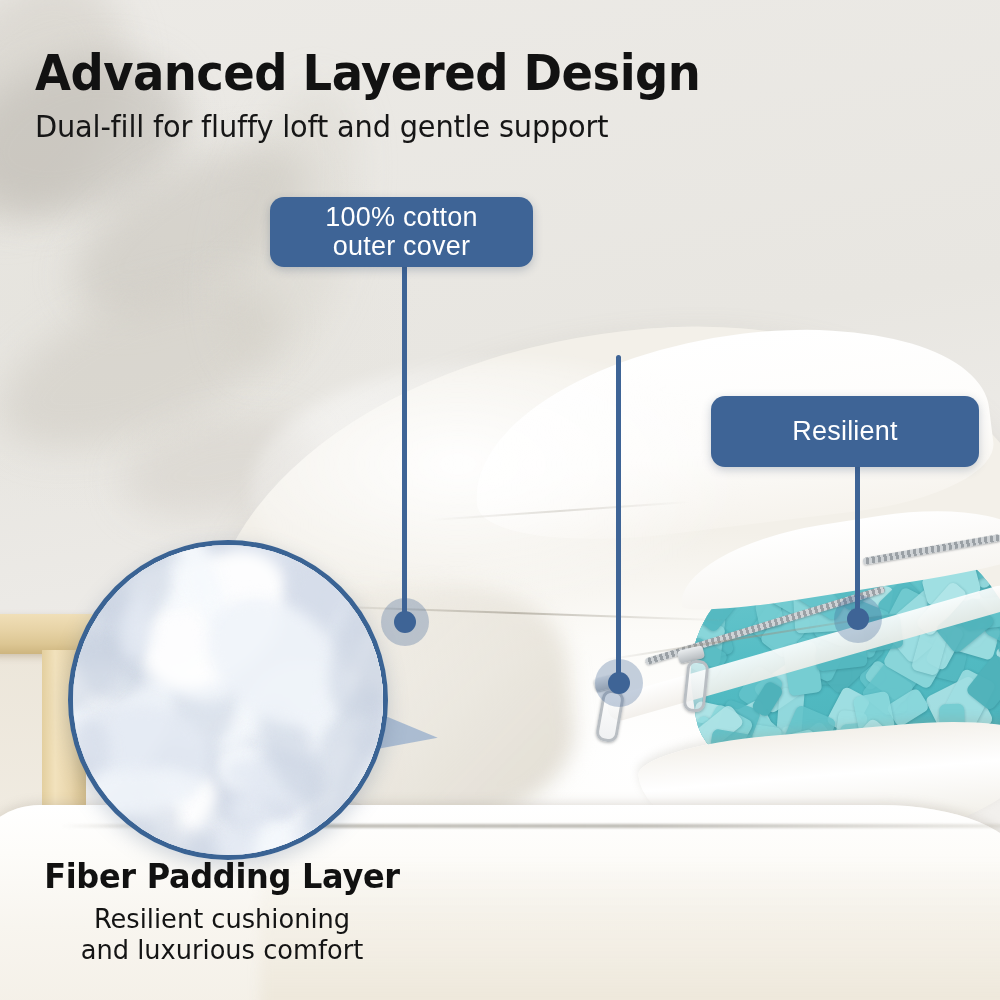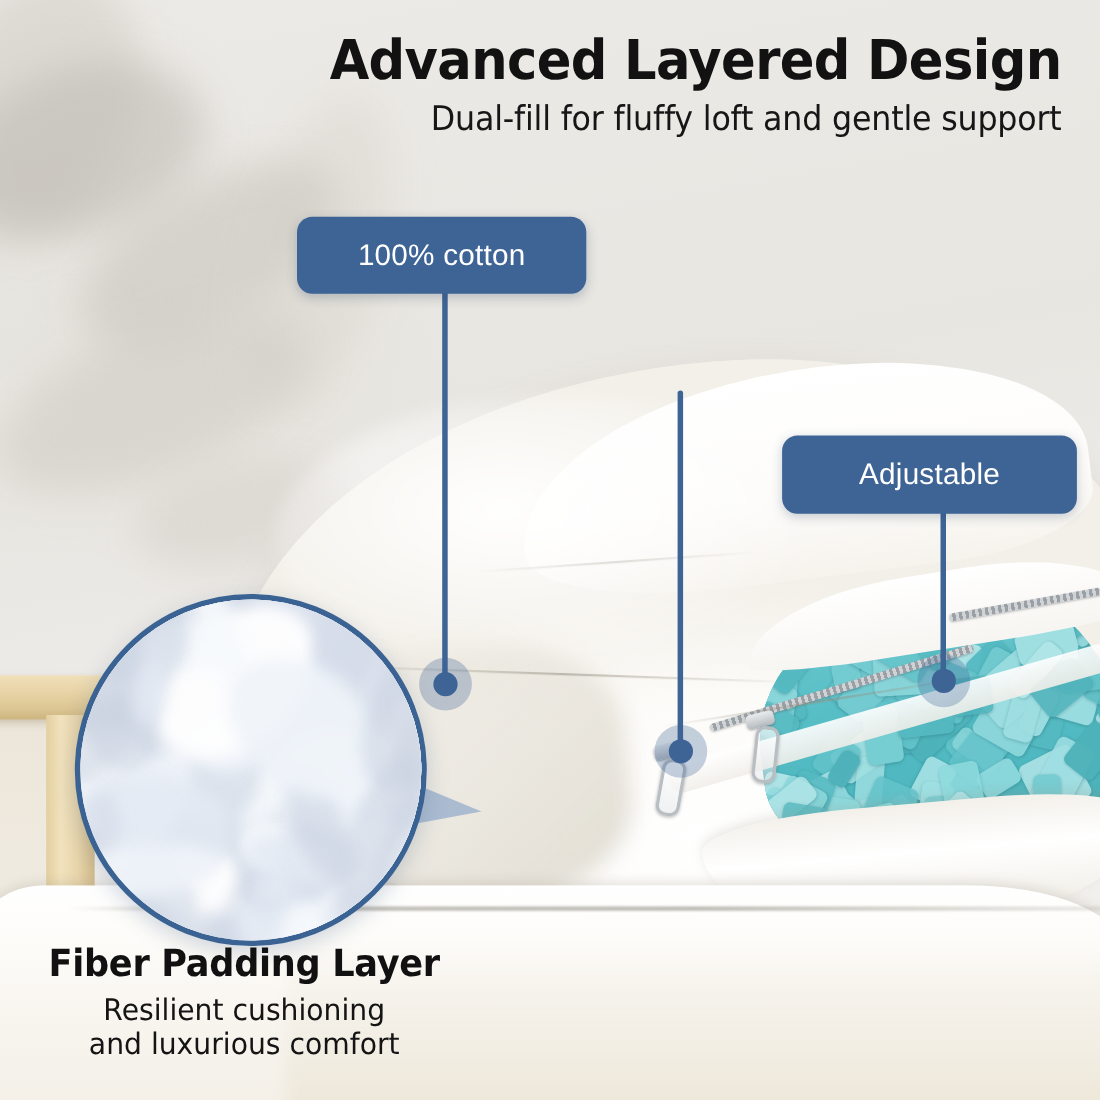--- a/index.html
+++ b/index.html
@@ -176,21 +176,21 @@
     position:absolute;background:#3e6496;color:#ffffff;border-radius:14px;
     text-align:center;letter-spacing:.2px;line-height:1.06;
     box-shadow:0 3px 10px rgba(40,62,95,.25);
     display:flex;align-items:center;justify-content:center;
     padding:12px 22px;box-sizing:border-box;
     font-weight:400;
   }
   .badge span{display:block;}
 
   
-  .title-wrap{position:absolute;left:0;top:26px;width:1000px;text-align:right;}
+  .title-wrap{position:absolute;left:0;top:44px;width:1000px;text-align:left;}
   .title{
     font-size:50px;font-weight:700;color:#121212;letter-spacing:-.6px;
     font-family:"DejaVu Sans","Liberation Sans",sans-serif;
     transform:scaleX(.93);
   }
   .subtitle{
     margin-top:6px;font-size:31px;font-weight:400;color:#161616;letter-spacing:-.2px;
     font-family:"DejaVu Sans","Liberation Sans",sans-serif;
     transform:scaleX(.93);
   }
@@ -466,27 +466,28 @@
   <div class="halo" style="left:595px;top:659px;"></div>
   <div class="dot" style="left:608px;top:672px;"></div>
 
   <div class="leader" style="left:855px;top:464px;height:152px;"></div>
   <div class="halo" style="left:834px;top:595px;"></div>
   <div class="dot" style="left:847px;top:608px;"></div>
 
   <div class="badge" style="left:270px;top:197px;width:263px;height:70px;font-size:27px;">
     <div>
       <span>100% cotton</span>
+      <span>outer cover</span>
     </div>
   </div>
 
 
   <div class="badge" style="left:711px;top:396px;width:268px;height:71px;font-size:27px;">
     <div>
-      <span>Adjustable</span>
+      <span>Resilient</span>
     </div>
   </div>
 
   <div class="title-wrap">
     <div class="title">Advanced Layered Design</div>
     <div class="subtitle">Dual-fill for fluffy loft and gentle support</div>
   </div>
 
   <div class="foot-wrap">
     <div class="foot-title">Fiber Padding Layer</div>

